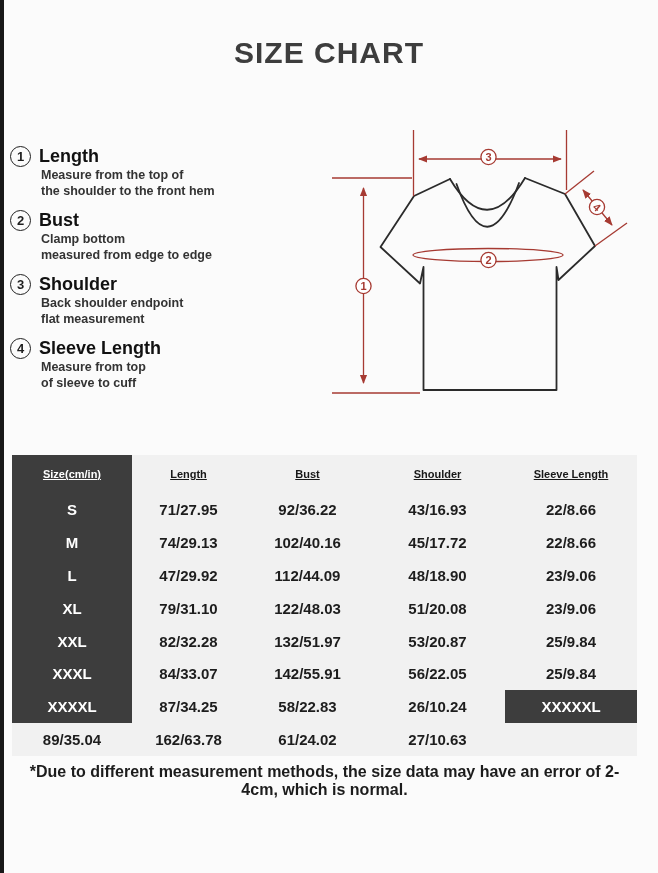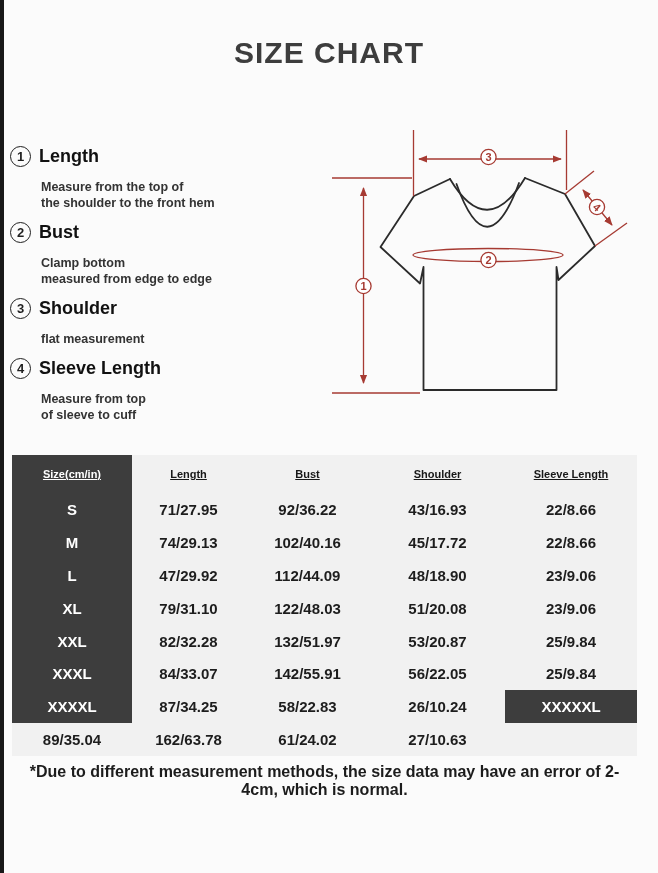--- a/index.html
+++ b/index.html
@@ -24,21 +24,21 @@
   
   .defs{position:absolute;left:10px;top:146px;width:300px;}
   .def-item{margin-bottom:11px;}
   .def-head{display:flex;align-items:center;gap:8px;}
   .def-badge{
     width:21px;height:21px;border:1.7px solid #1f1f1f;border-radius:50%;
     display:flex;align-items:center;justify-content:center;
     font-size:13px;font-weight:bold;color:#1f1f1f;flex:0 0 auto;
   }
   .def-term{font-size:18px;font-weight:bold;color:#111;}
-  .def-desc{padding-left:31px;margin-top:12px;}
+  .def-desc{padding-left:31px;margin-top:0;}
   .def-desc div{font-size:12.5px;font-weight:bold;color:#333;line-height:16px;}
   
   .diagram{position:absolute;left:330px;top:110px;width:328px;height:320px;}
   .shirt-lines{stroke:#2b2b2b;stroke-width:1.8;fill:none;stroke-linejoin:round;stroke-linecap:round;}
   .red-lines{stroke:var(--accent,#a63a32);stroke-width:1.3;fill:none;}
   .callout-circle{fill:#fff;stroke:var(--accent,#a63a32);stroke-width:1.3;}
   .callout-text{font-family:"Liberation Sans",sans-serif;font-size:11px;font-weight:bold;
     fill:var(--accent,#a63a32);text-anchor:middle;}
   #arrhead path{fill:var(--accent,#a63a32);}
   
@@ -86,20 +86,21 @@
         <div>Clamp bottom</div>
         <div>measured from edge to edge</div>
       </div>
     </div>
     <div class="def-item">
       <div class="def-head">
         <span class="def-badge">3</span>
         <span class="def-term">Shoulder</span>
       </div>
       <div class="def-desc">
+        <div>Back shoulder endpoint</div>
         <div>flat measurement</div>
       </div>
     </div>
     <div class="def-item">
       <div class="def-head">
         <span class="def-badge">4</span>
         <span class="def-term">Sleeve Length</span>
       </div>
       <div class="def-desc">
         <div>Measure from top</div>

